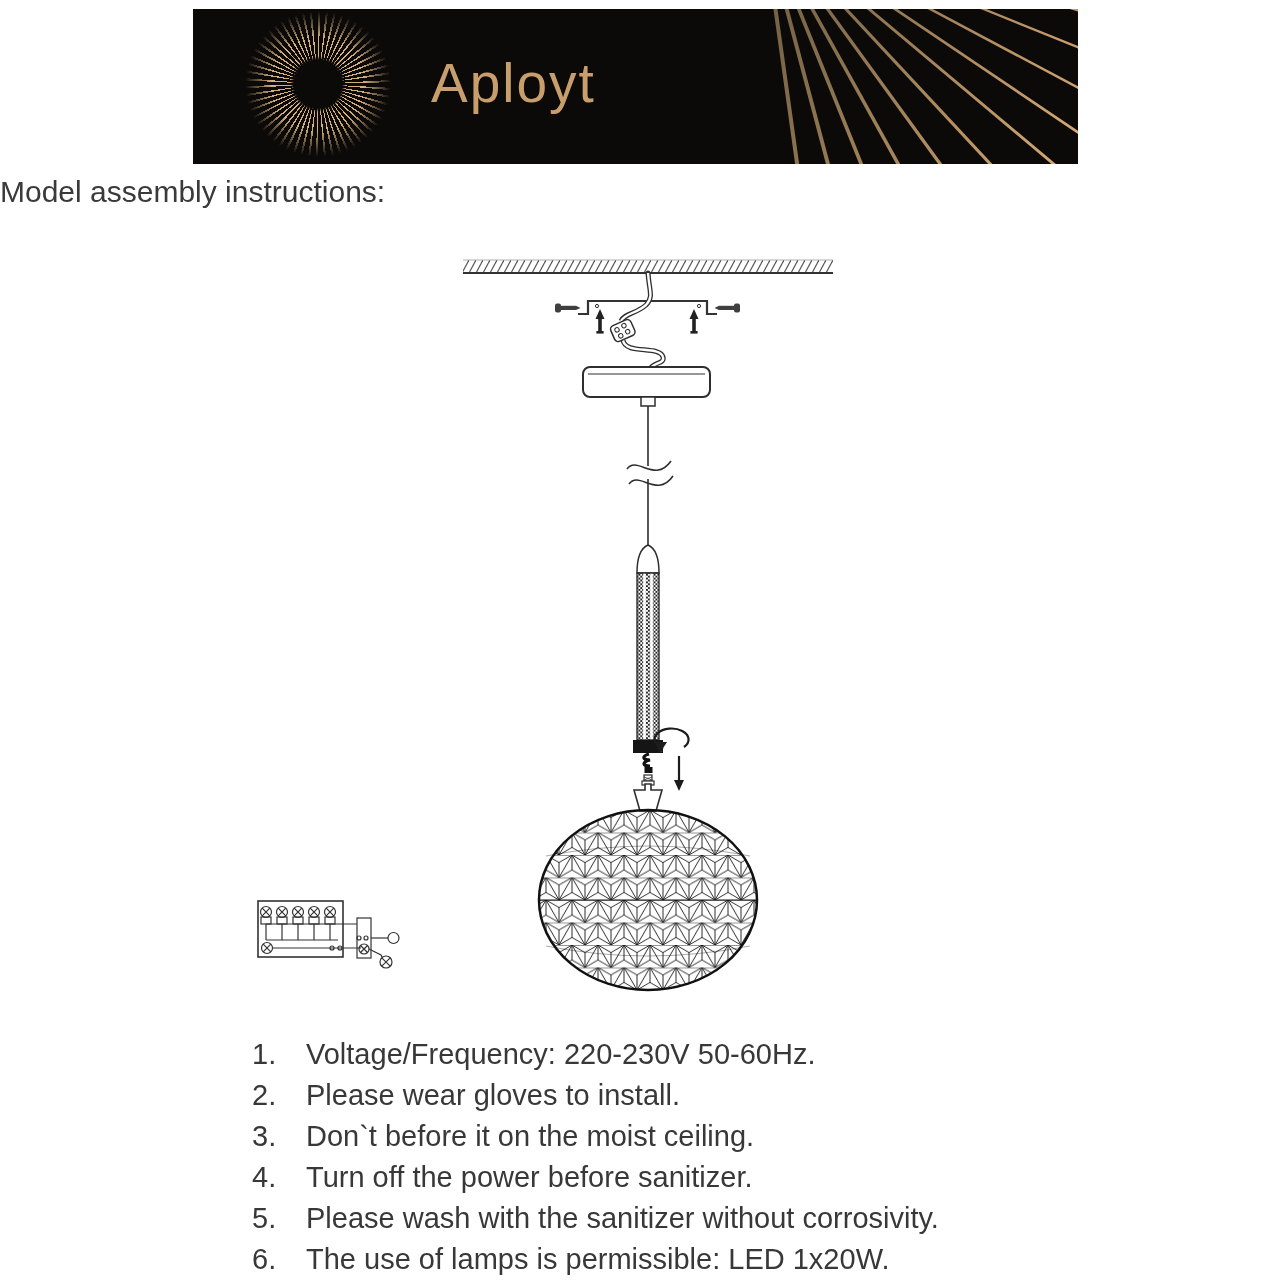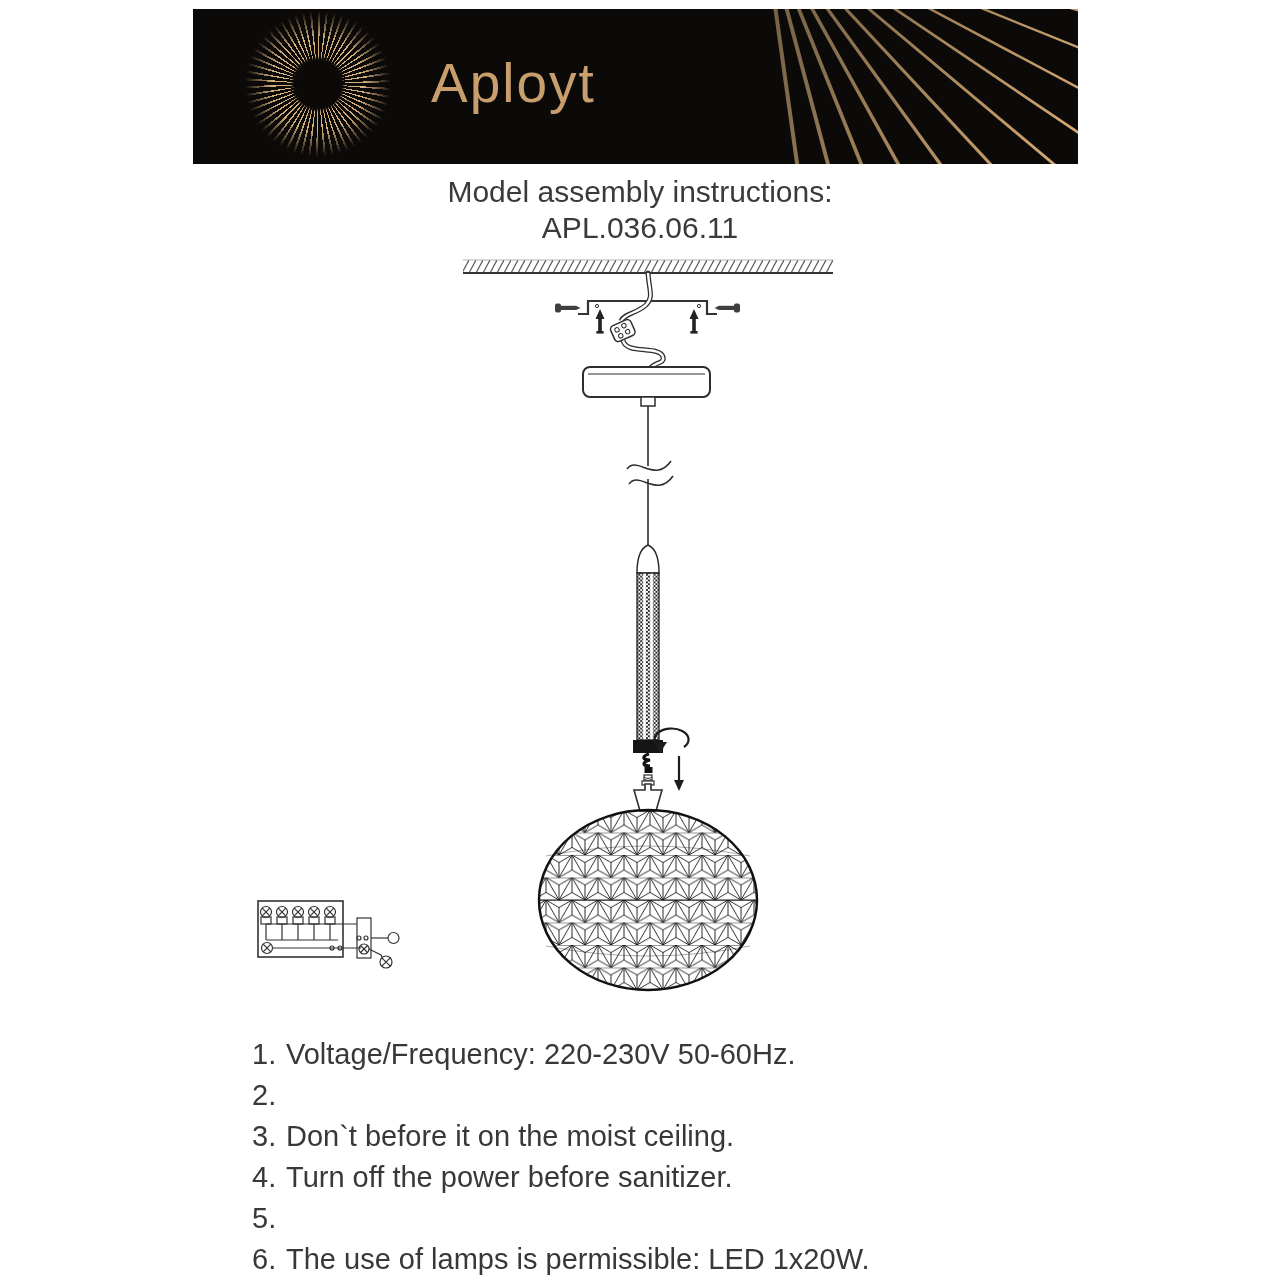--- a/index.html
+++ b/index.html
@@ -7,29 +7,29 @@
         font-family:"Liberation Sans",sans-serif;}
   
   .banner{position:absolute;left:193px;top:9px;width:888px;height:155px;background:#0c0a08;overflow:hidden;}
   .logo{position:absolute;left:50px;top:0px;width:150px;height:150px;border-radius:50%;
     background:repeating-conic-gradient(rgba(224,185,130,.95) 0deg 1.8deg, rgba(10,8,6,0) 1.8deg 6.2deg);
     -webkit-mask:radial-gradient(circle at 50% 50%, transparent 0 24px, #000 28px, #000 46px, rgba(0,0,0,.55) 58px, transparent 73px);
     mask:radial-gradient(circle at 50% 50%, transparent 0 24px, #000 28px, #000 46px, rgba(0,0,0,.55) 58px, transparent 73px);}
   .brand{position:absolute;left:238px;top:42px;font-size:55px;letter-spacing:2px;color:#c99e6d;font-weight:normal;}
   .rays{position:absolute;right:0;top:0;width:888px;height:155px;}
   
-  .title-wrap{position:absolute;left:0;top:174px;width:1280px;text-align:center;color:#3a3a3a;}
+  .title-wrap{position:absolute;left:0;top:174px;width:1280px;color:#3a3a3a;}
   .title-line{font-size:30px;line-height:36px;font-weight:normal;}
   
   .drawing{position:absolute;left:230px;top:250px;width:620px;height:760px;}
   
   .list{position:absolute;left:252px;top:1034px;width:830px;color:#383838;}
   .row{display:flex;font-size:29px;line-height:41px;}
   .num{width:34px;flex:0 0 34px;}
-  .txt{white-space:nowrap;}
+  .txt{margin-left:20px;white-space:nowrap;}
 </style>
 </head>
 <body>
 
 <div class="page">
 
   <div class="banner">
     <div class="logo"></div>
     <div class="brand">Aployt</div>
     <svg class="rays" viewBox="0 0 888 155">
@@ -52,21 +52,20 @@
         <line x1="570" y1="-89" x2="909" y2="523" stroke-width="3.5"></line>
         <line x1="570" y1="-89" x2="832" y2="562" stroke-width="3.7"></line>
         <line x1="570" y1="-89" x2="751" y2="591" stroke-width="3.9"></line>
         <line x1="570" y1="-89" x2="667" y2="604" stroke-width="4"></line>
       </g>
     </svg>
   </div>
 
   <div class="title-wrap">
     <div class="title-line">Model assembly instructions:</div>
-    <div class="title-line">APL.036.06.11</div>
   </div>
 
   <svg class="drawing" viewBox="230 250 620 760">
     <defs>
       <pattern id="hatch" width="7" height="13" patternUnits="userSpaceOnUse">
         <line x1="0" y1="13" x2="7" y2="0" stroke="#555" stroke-width="1.2"></line>
       </pattern>
       <pattern id="dots" width="3.8" height="3.8" patternUnits="userSpaceOnUse">
         <rect x="0" y="0" width="1.9" height="1.9" fill="#2a2a2a"></rect>
         <rect x="1.9" y="1.9" width="1.9" height="1.9" fill="#2a2a2a"></rect>
@@ -229,31 +228,33 @@
     </g>
   </svg>
 
   <div class="list">
     <div class="row">
       <span class="num">1.</span>
       <span class="txt">Voltage/Frequency: 220-230V 50-60Hz.</span>
     </div>
     <div class="row">
       <span class="num">2.</span>
+      <span class="txt">Please wear gloves to install.</span>
     </div>
     <div class="row">
       <span class="num">3.</span>
       <span class="txt">Don`t before it on the moist ceiling.</span>
     </div>
     <div class="row">
       <span class="num">4.</span>
       <span class="txt">Turn off the power before sanitizer.</span>
     </div>
     <div class="row">
       <span class="num">5.</span>
+      <span class="txt">Please wash with the sanitizer without corrosivity.</span>
     </div>
     <div class="row">
       <span class="num">6.</span>
       <span class="txt">The use of lamps is permissible: LED 1x20W.</span>
     </div>
   </div>
 
 </div>
 
 </body></html>

